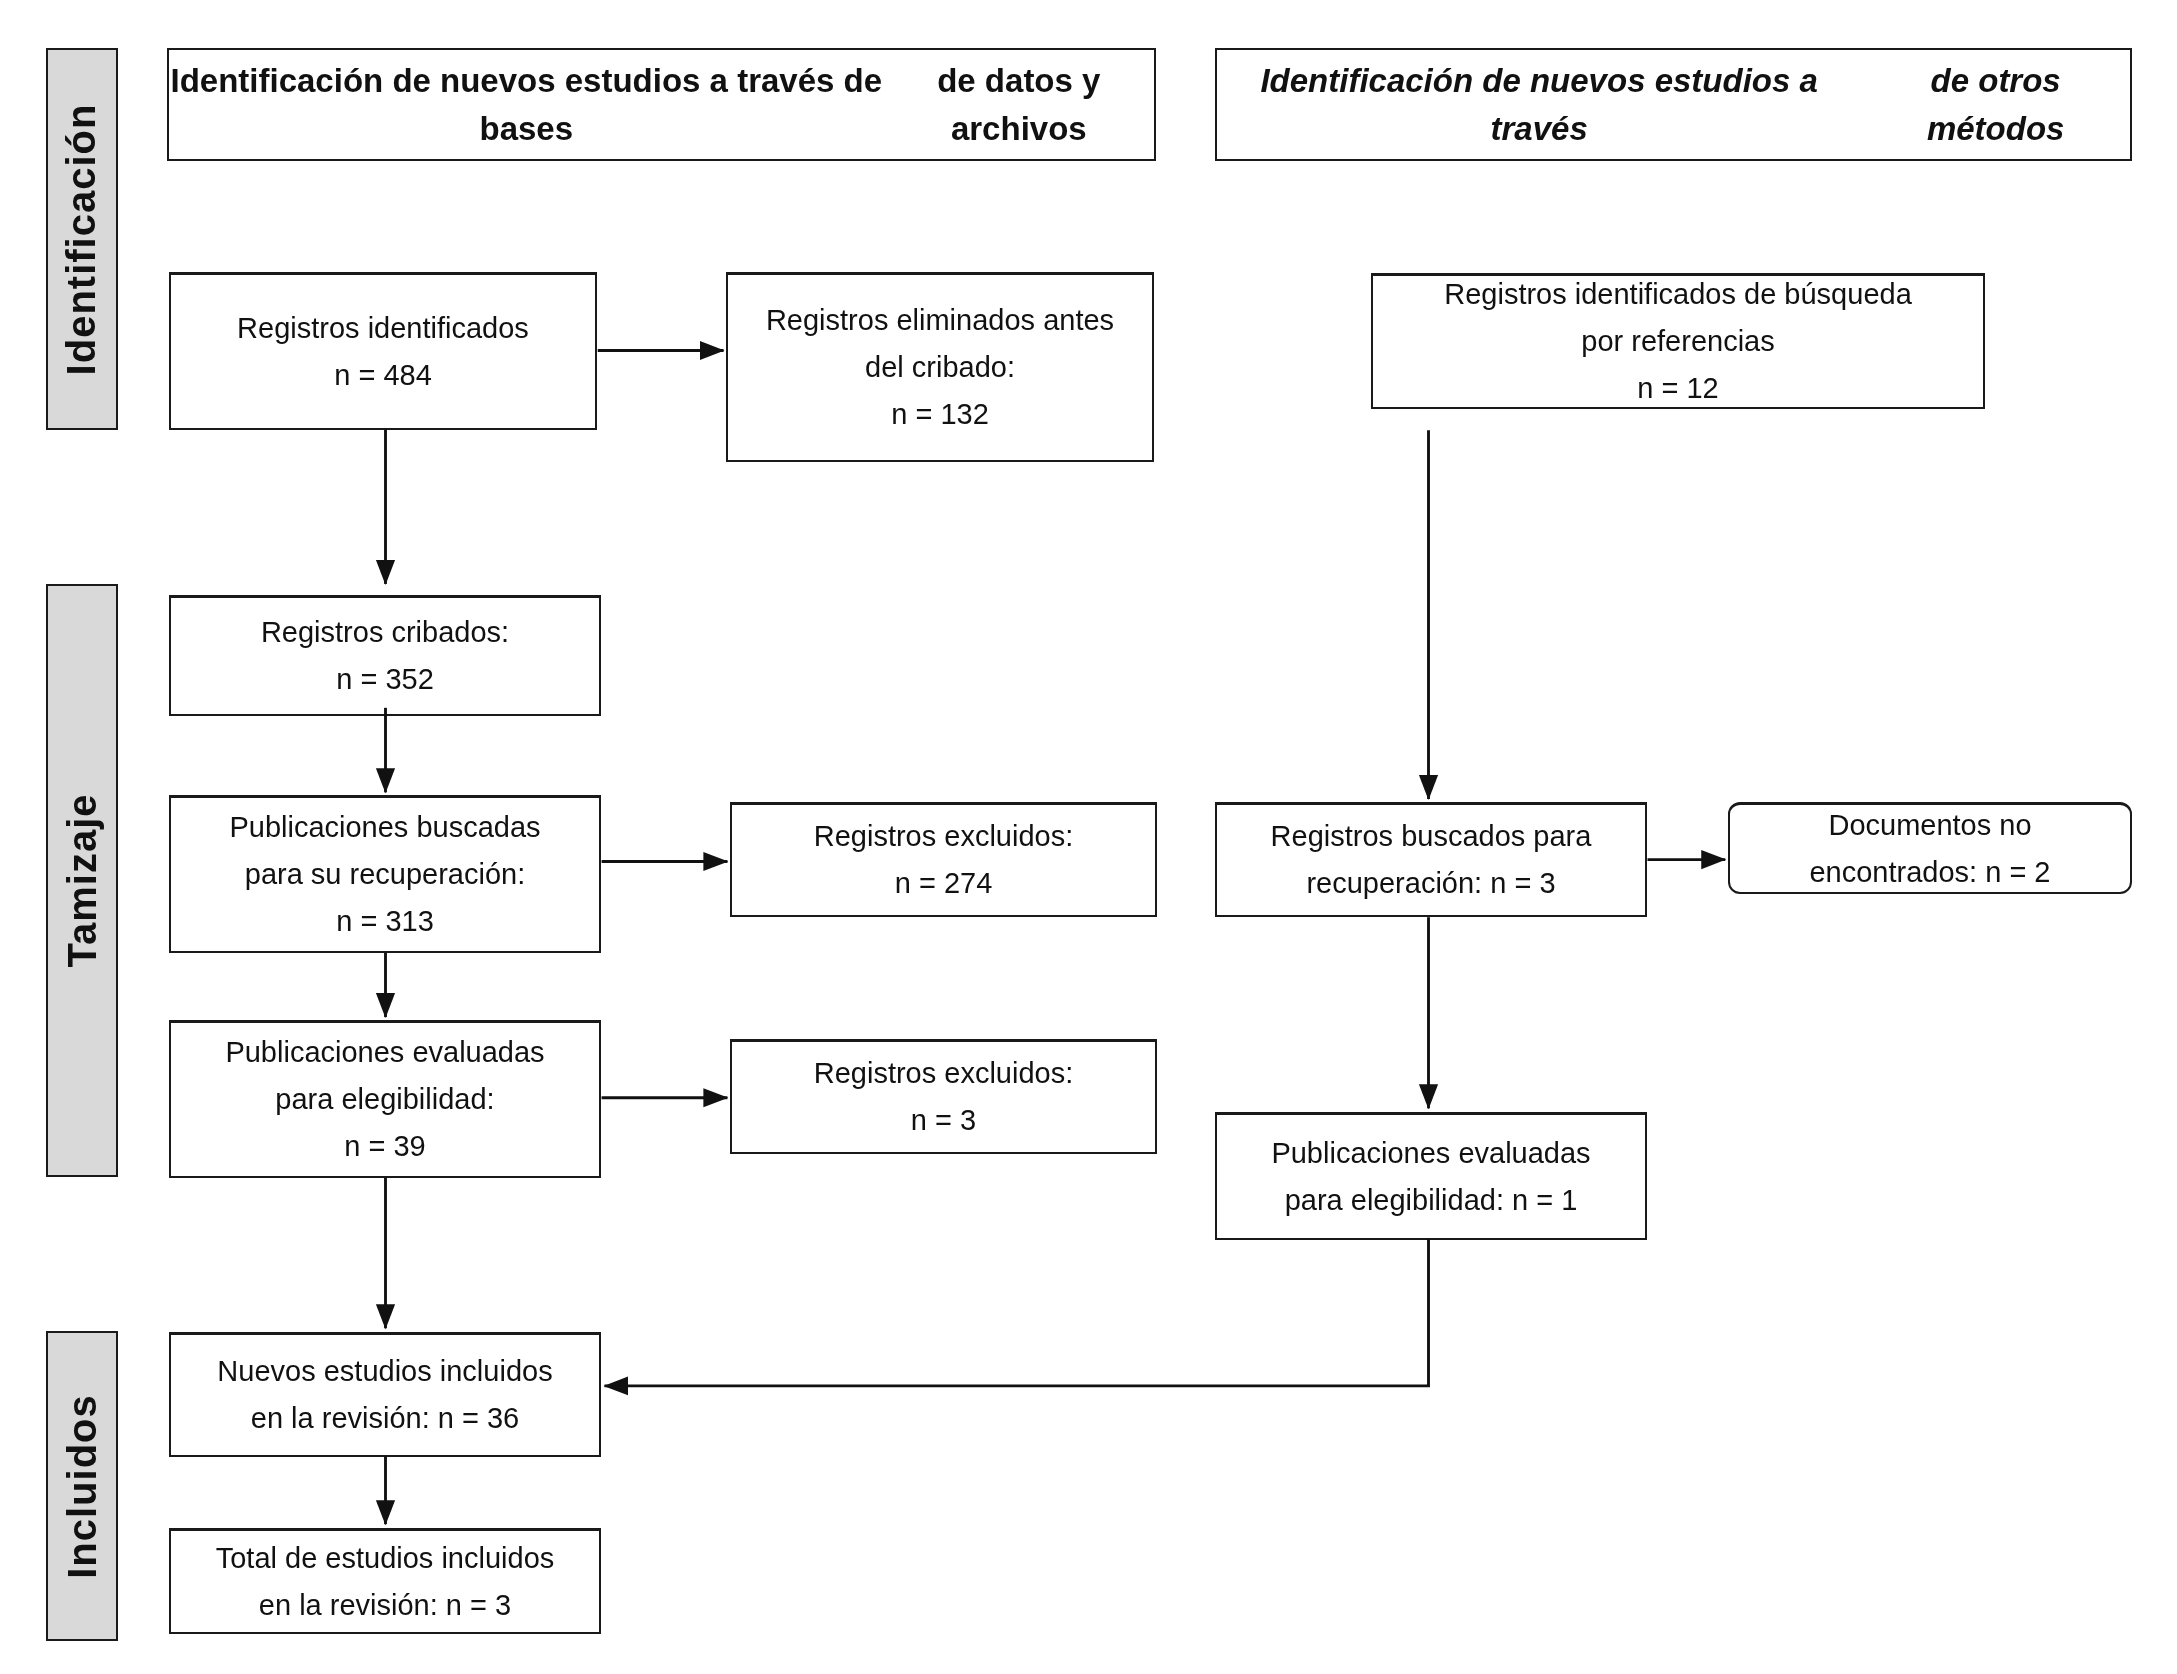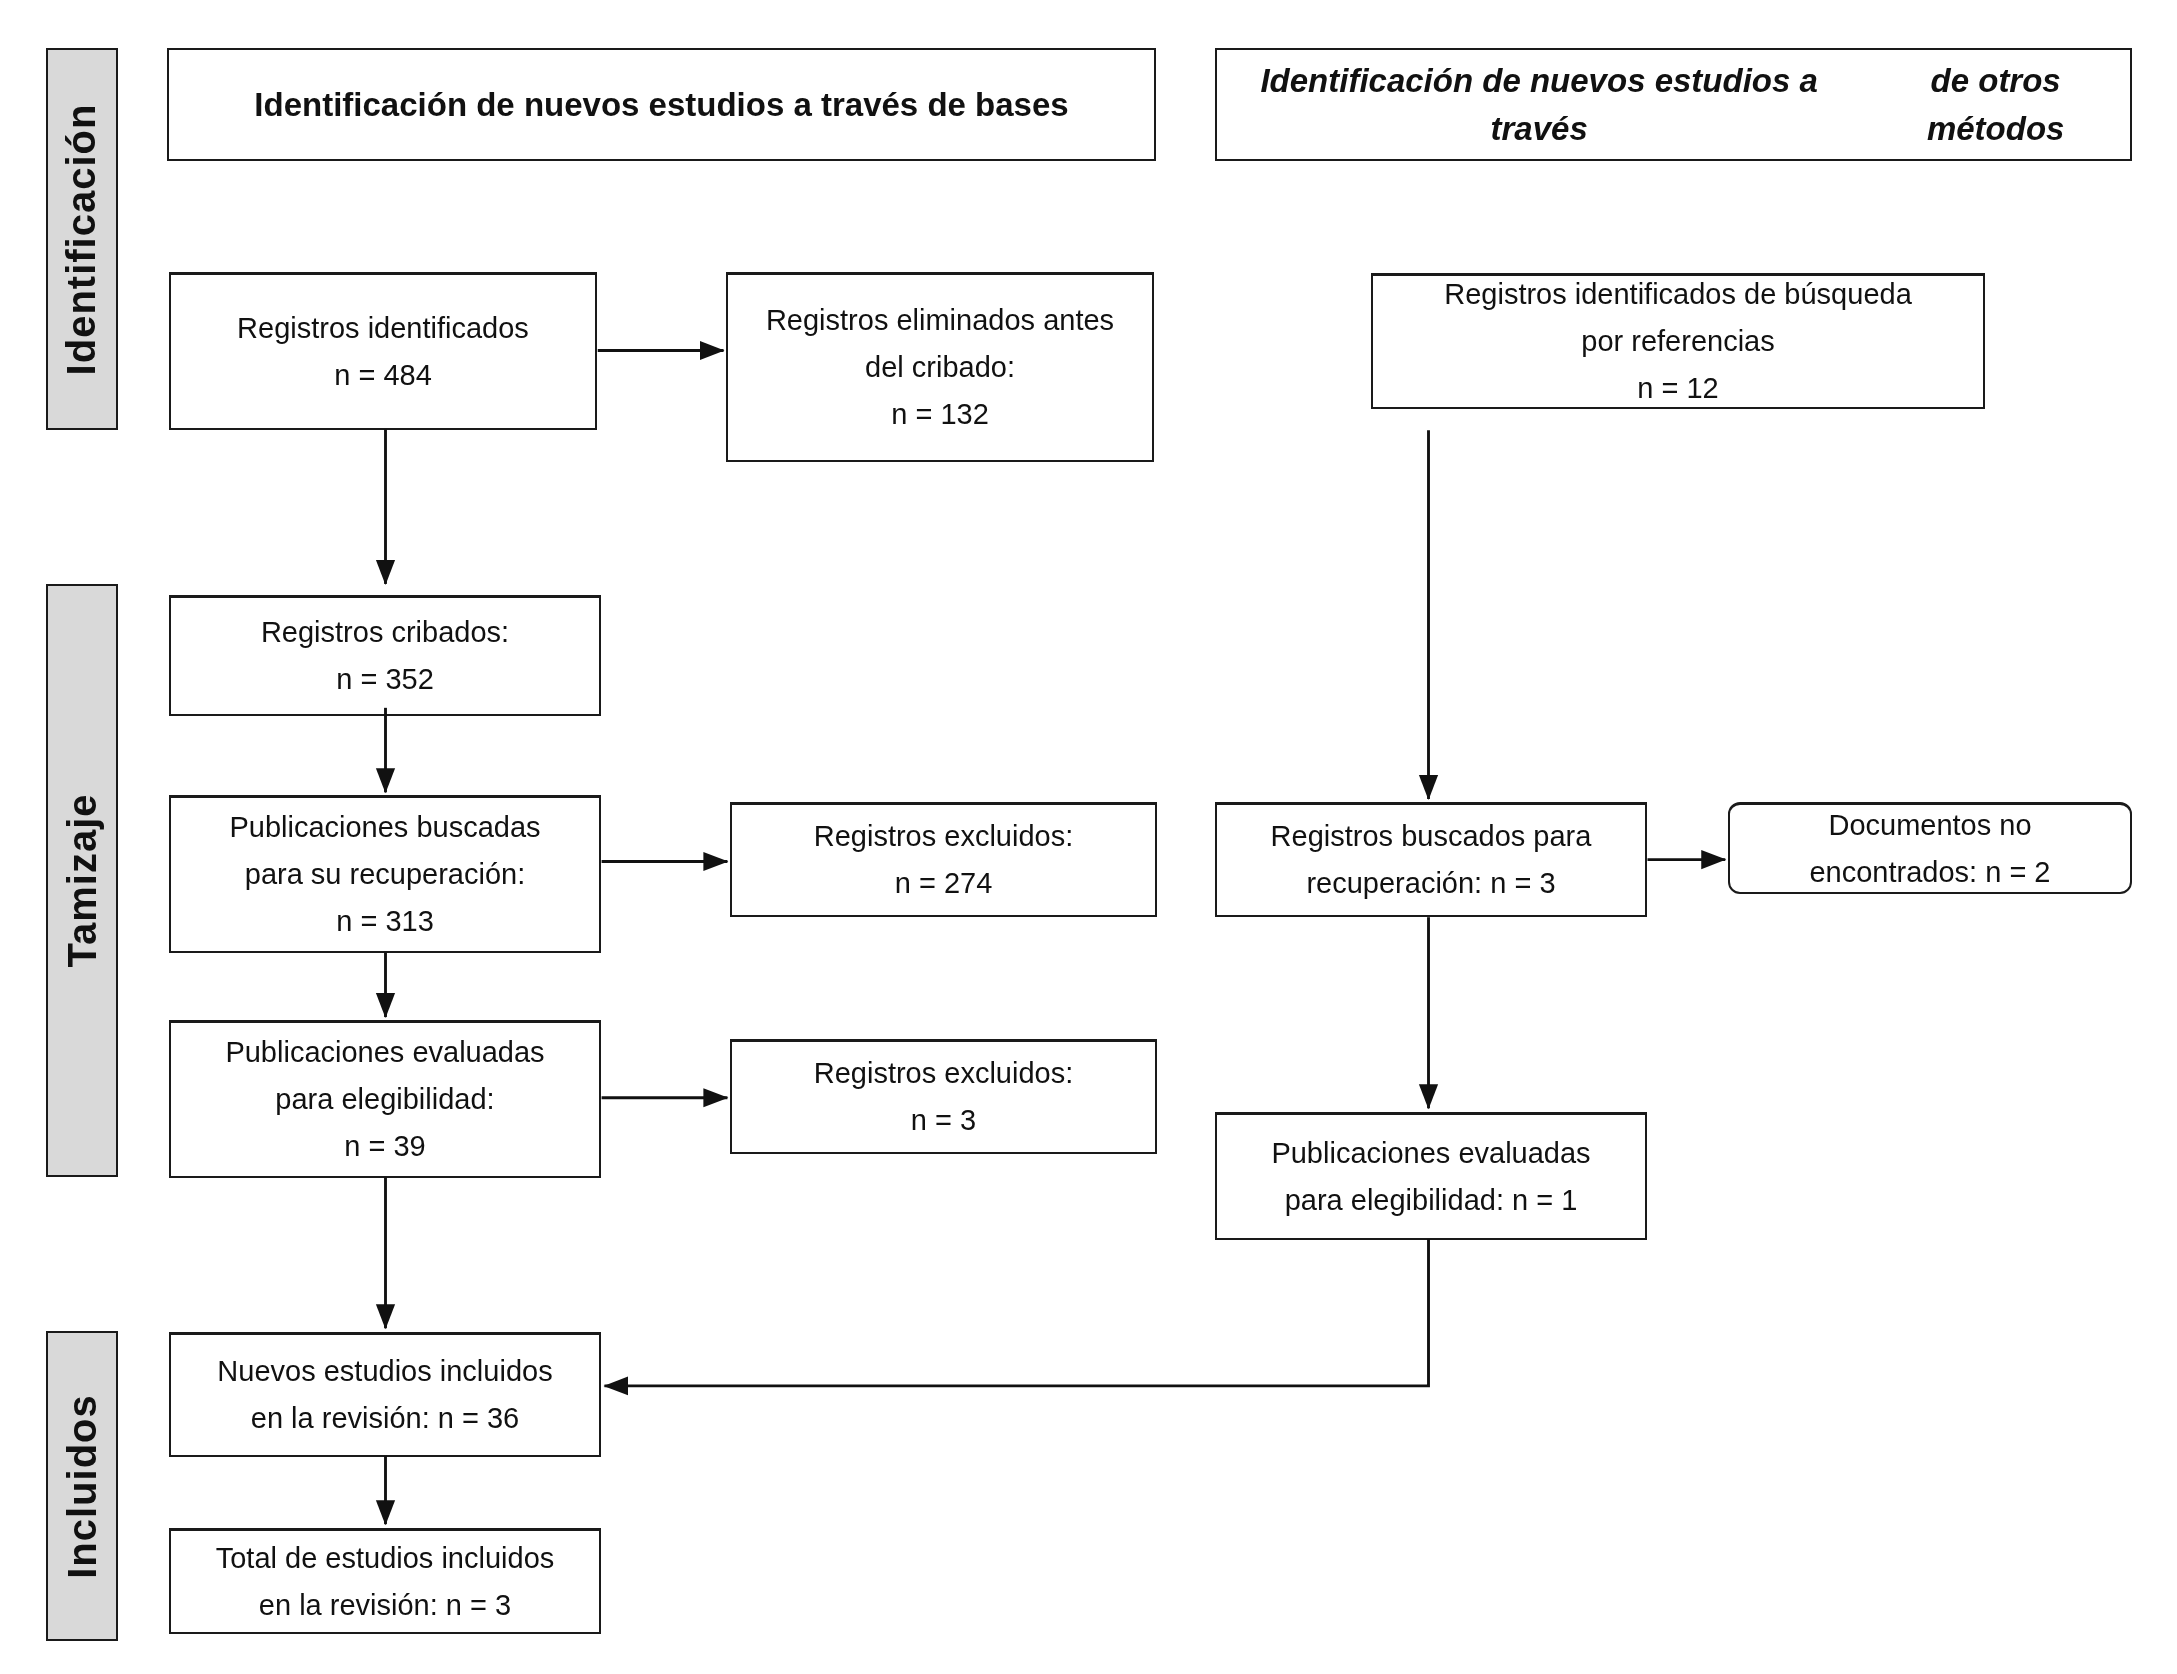--- a/index.html
+++ b/index.html
@@ -109,20 +109,21 @@
   </div>
   <div class="stage-bar" id="bar-screening">
     <span>Tamizaje</span>
   </div>
   <div class="stage-bar" id="bar-included">
     <span>Incluidos</span>
   </div>
 
   <div class="hdr" id="hdr-databases">
     <span>Identificación de nuevos estudios a través de bases</span>
+    <span>de datos y archivos</span>
   </div>
   <div class="hdr" id="hdr-other">
     <span>Identificación de nuevos estudios a través</span>
     <span>de otros métodos</span>
   </div>
 
   <div class="fbox" id="b-l1">
     <span>Registros identificados</span>
     <span>n = 484</span>
   </div>

